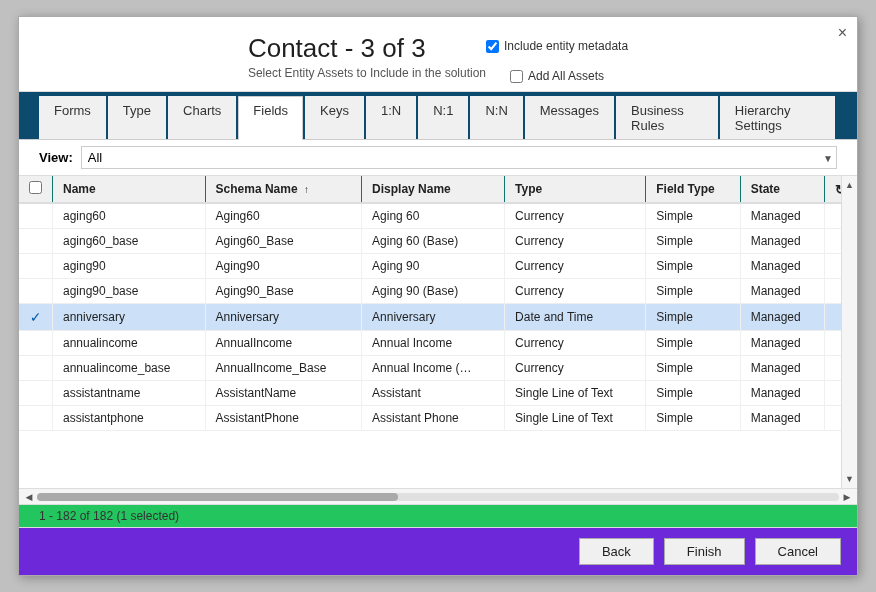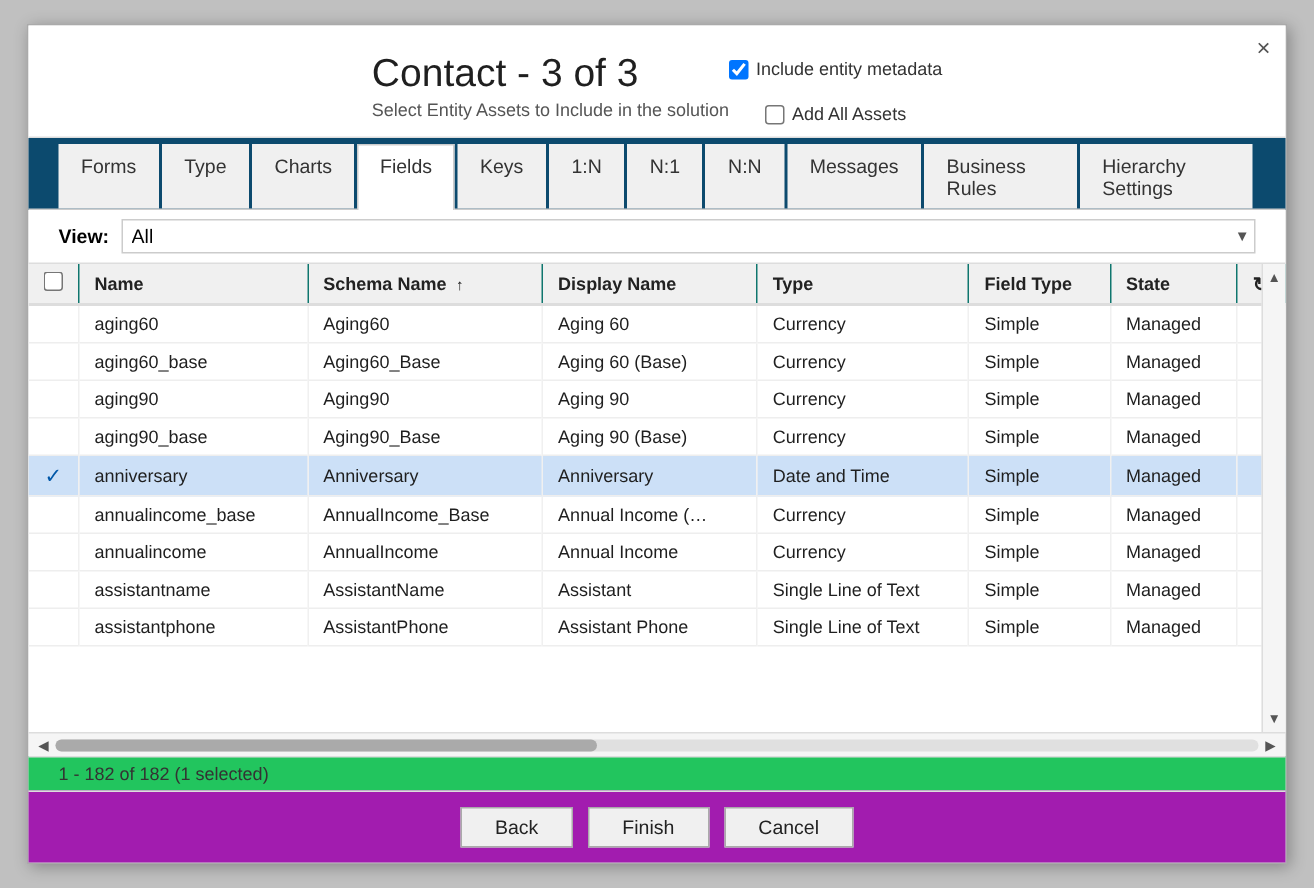--- a/index.html
+++ b/index.html
@@ -243,25 +243,25 @@
     }
     .status-bar {
       padding: 4px 20px;
       font-size: 12px;
       color: #333;
       background: #22c55e;
       border-top: 1px solid #ddd;
     }
     .footer {
       display: flex;
-      justify-content: center;
+      justify-content: flex-end;
       align-items: center;
       gap: 10px;
       padding: 10px 16px;
-      background: #a21caf;
+      background: #6d28d9;
       border-top: 1px solid #ddd;
     }
     .btn {
       padding: 5px 22px;
       font-size: 13px;
       border: 1px solid #aaa;
       background: #f0f0f0;
       cursor: pointer;
       color: #222;
     }
@@ -377,33 +377,33 @@
             <td>anniversary</td>
             <td>Anniversary</td>
             <td>Anniversary</td>
             <td>Date and Time</td>
             <td>Simple</td>
             <td>Managed</td>
             <td></td>
           </tr>
           <tr>
             <td></td>
+            <td>annualincome</td>
+            <td>AnnualIncome</td>
+            <td>Annual Income</td>
+            <td>Currency</td>
+            <td>Simple</td>
+            <td>Managed</td>
+            <td></td>
+          </tr>
+          <tr>
+            <td></td>
             <td>annualincome_base</td>
             <td>AnnualIncome_Base</td>
             <td>Annual Income (…</td>
-            <td>Currency</td>
-            <td>Simple</td>
-            <td>Managed</td>
-            <td></td>
-          </tr>
-          <tr>
-            <td></td>
-            <td>annualincome</td>
-            <td>AnnualIncome</td>
-            <td>Annual Income</td>
             <td>Currency</td>
             <td>Simple</td>
             <td>Managed</td>
             <td></td>
           </tr>
           <tr>
             <td></td>
             <td>assistantname</td>
             <td>AssistantName</td>
             <td>Assistant</td>

